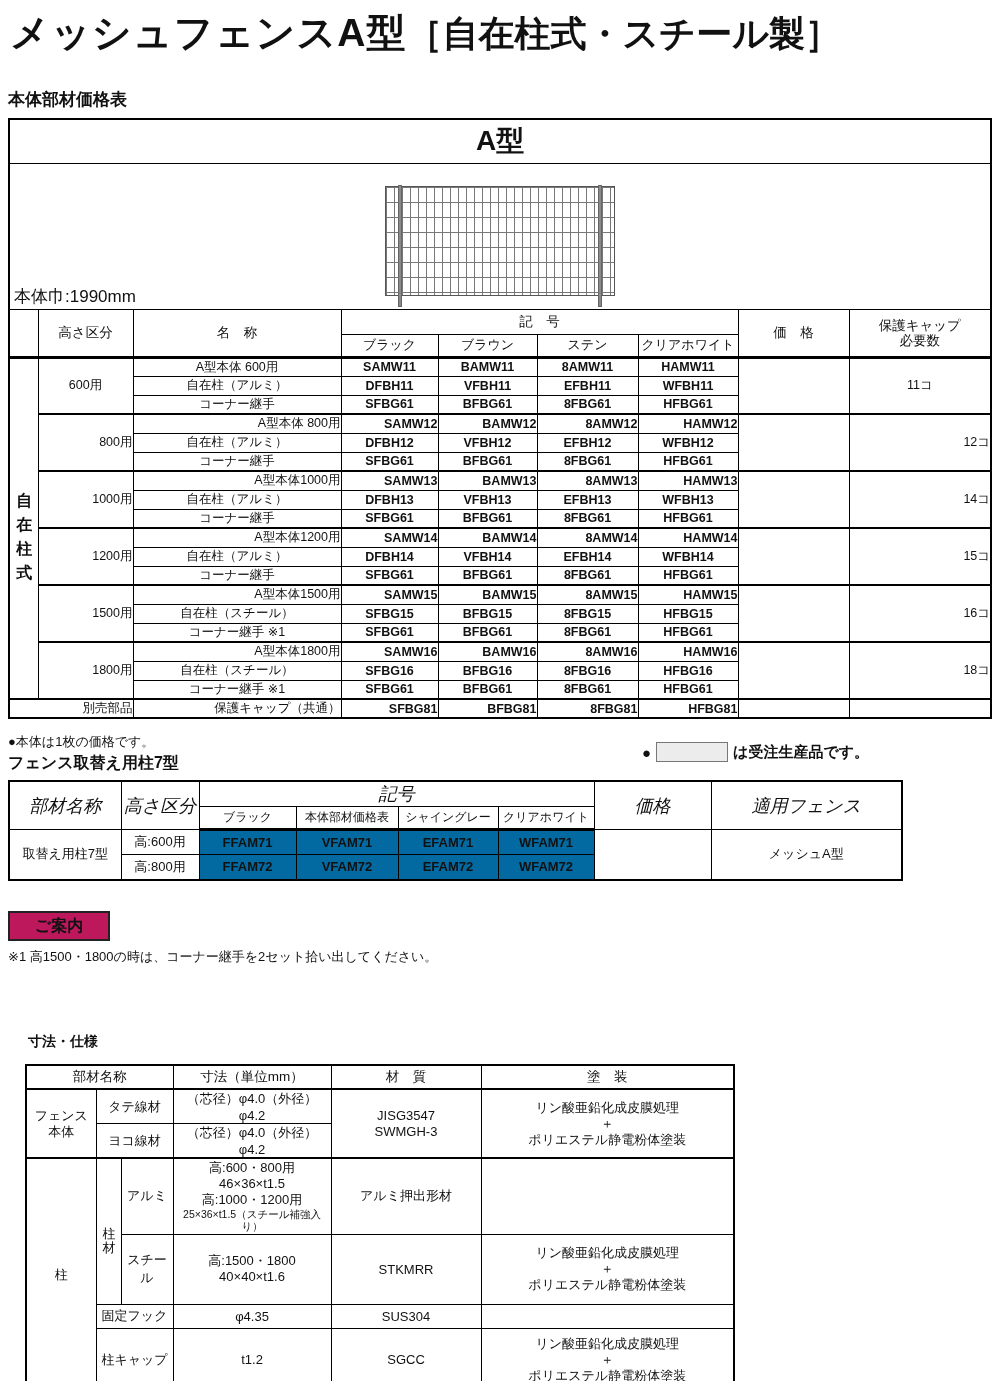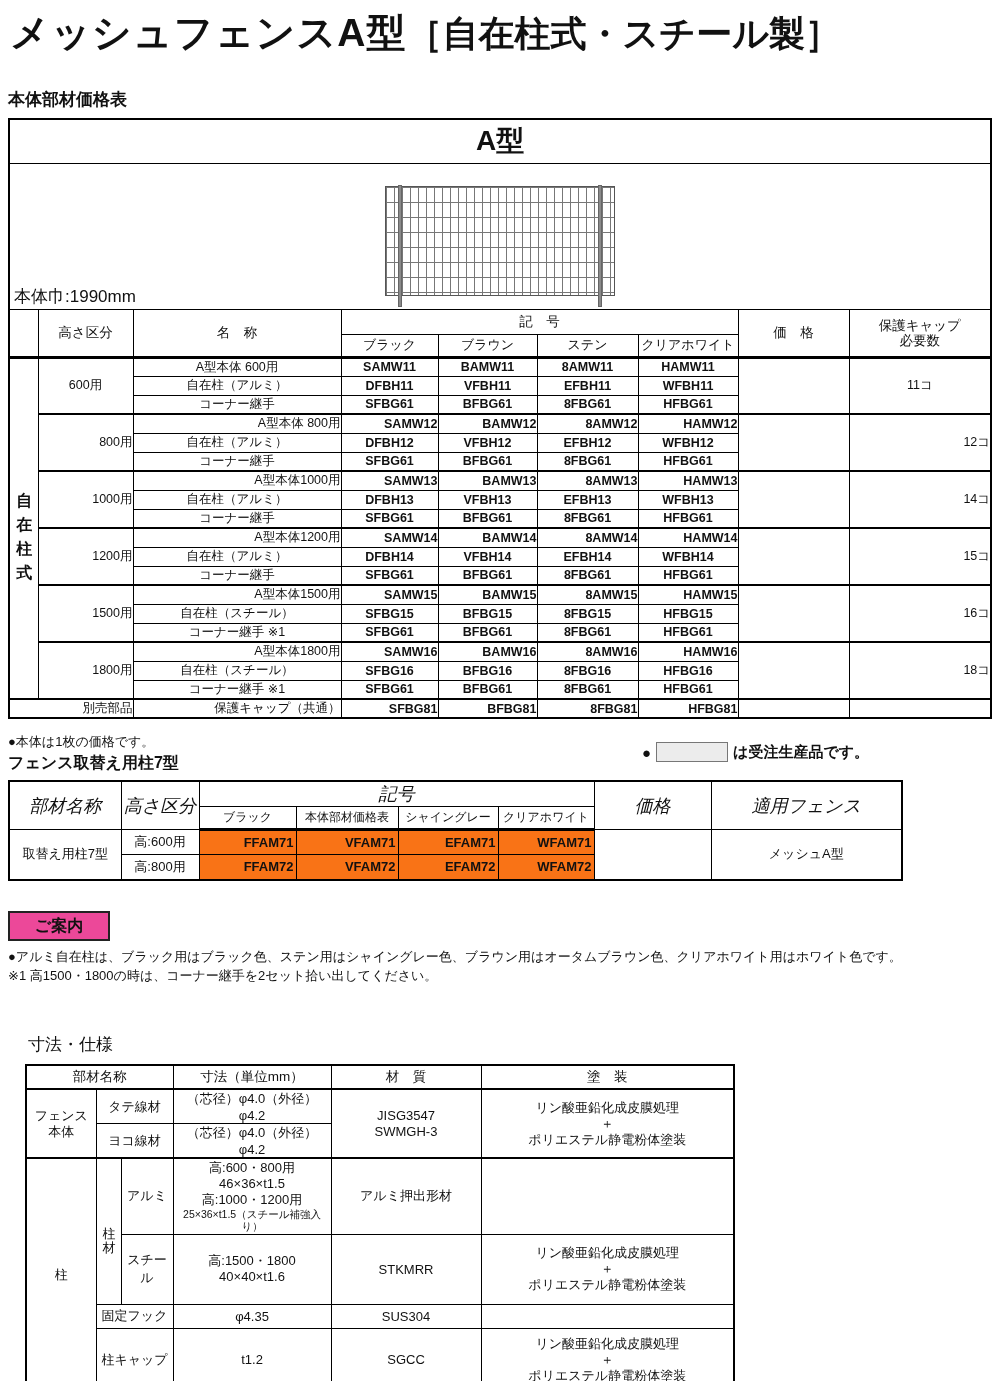--- a/index.html
+++ b/index.html
@@ -4,21 +4,21 @@
 <style>
   * { box-sizing: border-box; }
   body { margin:0; background:#fff; color:#111; font-family:"Liberation Sans","DejaVu Sans",sans-serif; }
   .page { position:relative; width:1000px; height:1381px; background:#fff; overflow:hidden; }
 
   
   .title { position:absolute; left:10px; top:6px; font-weight:bold; font-size:39px; letter-spacing:1px; white-space:nowrap; }
   .title .bracket { font-size:36px; letter-spacing:0;margin-top:18px; }
   .h-price { position:absolute; left:8px; top:88px; font-size:17px; font-weight:bold; }
   .h-replace { position:absolute; left:8px; top:753px; font-size:16px; font-weight:bold; }
-  .h-spec { position:absolute; left:28px; top:1033px; font-size:17px; font-weight:normal; }
+  .h-spec { position:absolute; left:28px; top:1033px; font-size:14px; font-weight:bold; }
 
   
   table { border-collapse:collapse; table-layout:fixed; }
   td { border:1px solid #000; padding:0 2px; text-align:center; vertical-align:middle; font-size:13px; overflow:hidden; }
 
   
   .main-table { position:absolute; left:8px; top:118px; width:982px; border:2px solid #000; }
   .main-table .type-row td { height:44px; font-size:28px; font-weight:700; border-bottom:1px solid #000; }
   .main-table .img-row td { height:146px; position:relative; }
   .main-table .hrow td { height:25px; font-size:13.5px; }
@@ -47,24 +47,24 @@
   
   .legend { position:absolute; left:642px; top:742px; font-size:15px; font-weight:bold; display:flex; align-items:center; gap:5px; }
   .legend .dot { font-size:15px; }
   .swatch { display:inline-block; width:72px; height:20px; background:#ececec; border:1px solid #777; }
 
   
   .t2 { position:absolute; left:8px; top:780px; width:893px; border:2px solid #000; }
   .t2 .hrow td { height:25px; font-size:18px;font-style:italic; }
   .t2 .hrow2 td { height:23px; font-size:12px; border-bottom:3px solid #000; }
   .t2 tr.data { height:25px; }
-  .shade { background:#f97316;text-align:right; }
-
-  
-  .guide-box { position:absolute; left:8px; top:911px; width:102px; height:30px; background:#ec4899; border:2px solid #222; text-align:center; line-height:26px; font-size:16px; font-weight:bold; }
+  .shade { background:#0369a1; }
+
+  
+  .guide-box { position:absolute; left:8px; top:911px; width:102px; height:30px; background:#be185d; border:2px solid #222; text-align:center; line-height:26px; font-size:16px; font-weight:bold; }
   .guide-notes { position:absolute; left:8px; top:948px; font-size:13px; line-height:18.5px; }
 
   
   .spec-table { position:absolute; left:25px; top:1064px; width:708px; border:2px solid #000; }
   .spec-table .hrow td { height:24px; font-size:13.5px; }
   .spec-table td { font-size:13px; }
   .pre { white-space:pre-line; line-height:16px; }
   .small { font-size:10.5px; display:block; line-height:12px; }
   .vert2 { writing-mode:vertical-rl; text-orientation:upright; letter-spacing:14px; font-size:13px; display:inline-block; }
   tr.bthick > td { border-top:2px solid #000; }
@@ -334,21 +334,20 @@
       <td class="code shade">FFAM72</td>
       <td class="code shade">VFAM72</td>
       <td class="code shade">EFAM72</td>
       <td class="code shade">WFAM72</td>
     </tr>
   </tbody>
     </table>
 
   <div class="guide-box">ご案内</div>
   <div class="guide-notes">
-    <div>●アルミ自在柱は、ブラック用はブラック色、ステン用はシャイングレー色、ブラウン用はオータムブラウン色、クリアホワイト用はホワイト色です。</div>
     <div>※1 高1500・1800の時は、コーナー継手を2セット拾い出してください。</div>
   </div>
 
   <div class="h-spec">寸法・仕様</div>
 
   <table class="spec-table">
     <colgroup>
       <col style="width:70px">
         <col style="width:25px">
         <col style="width:52px">

